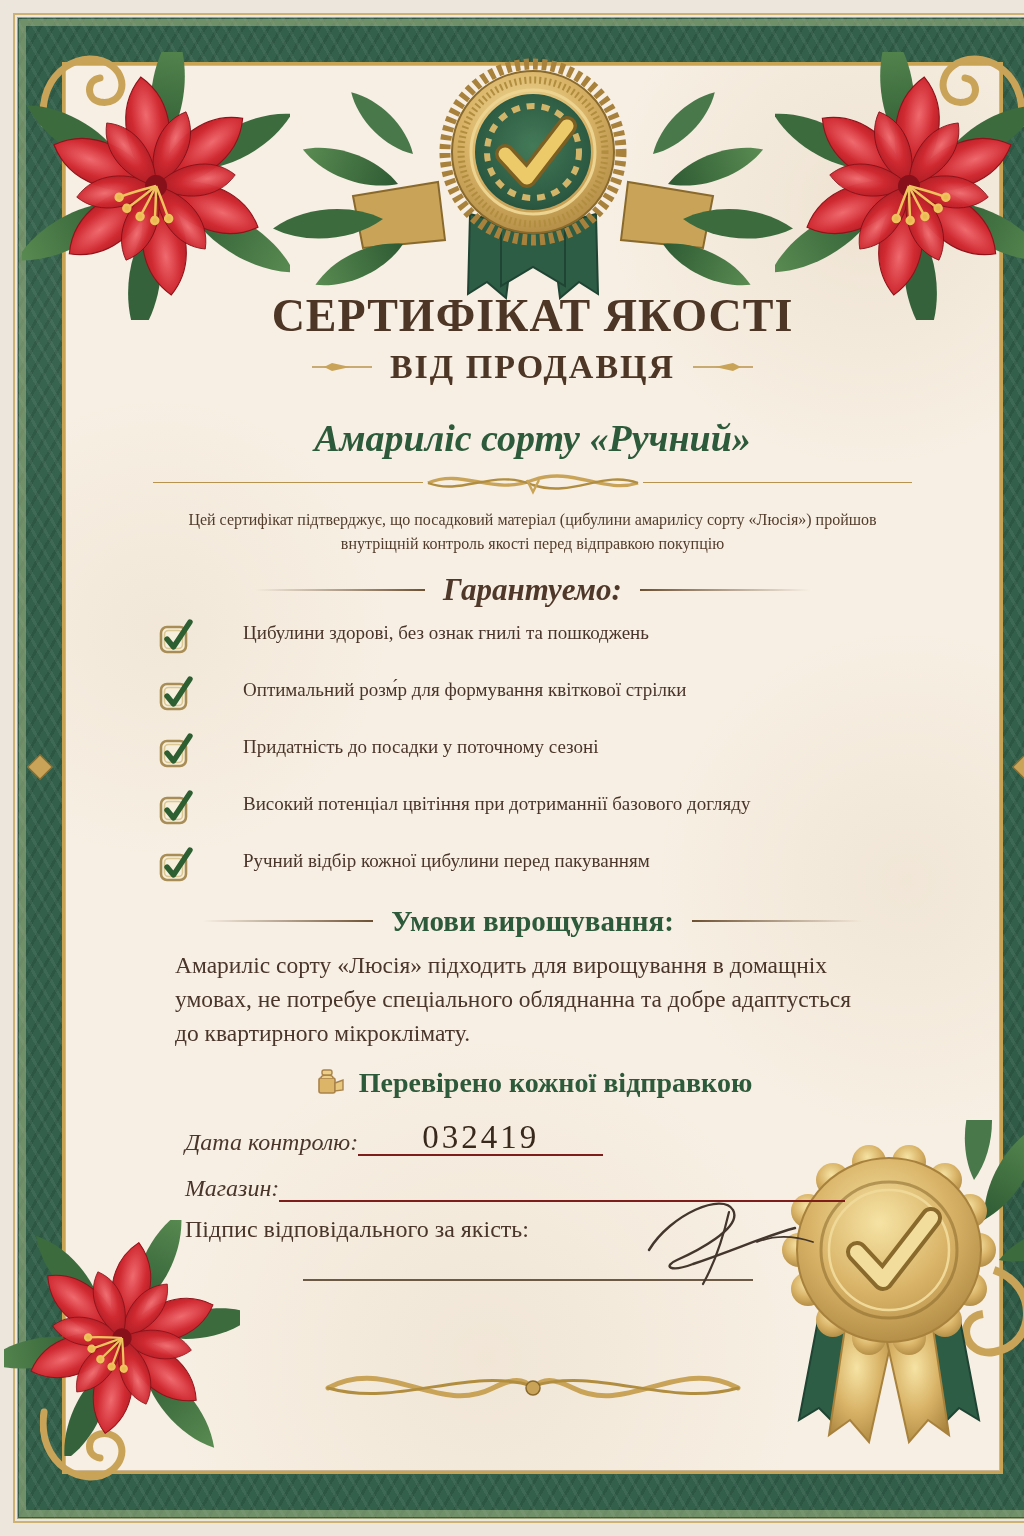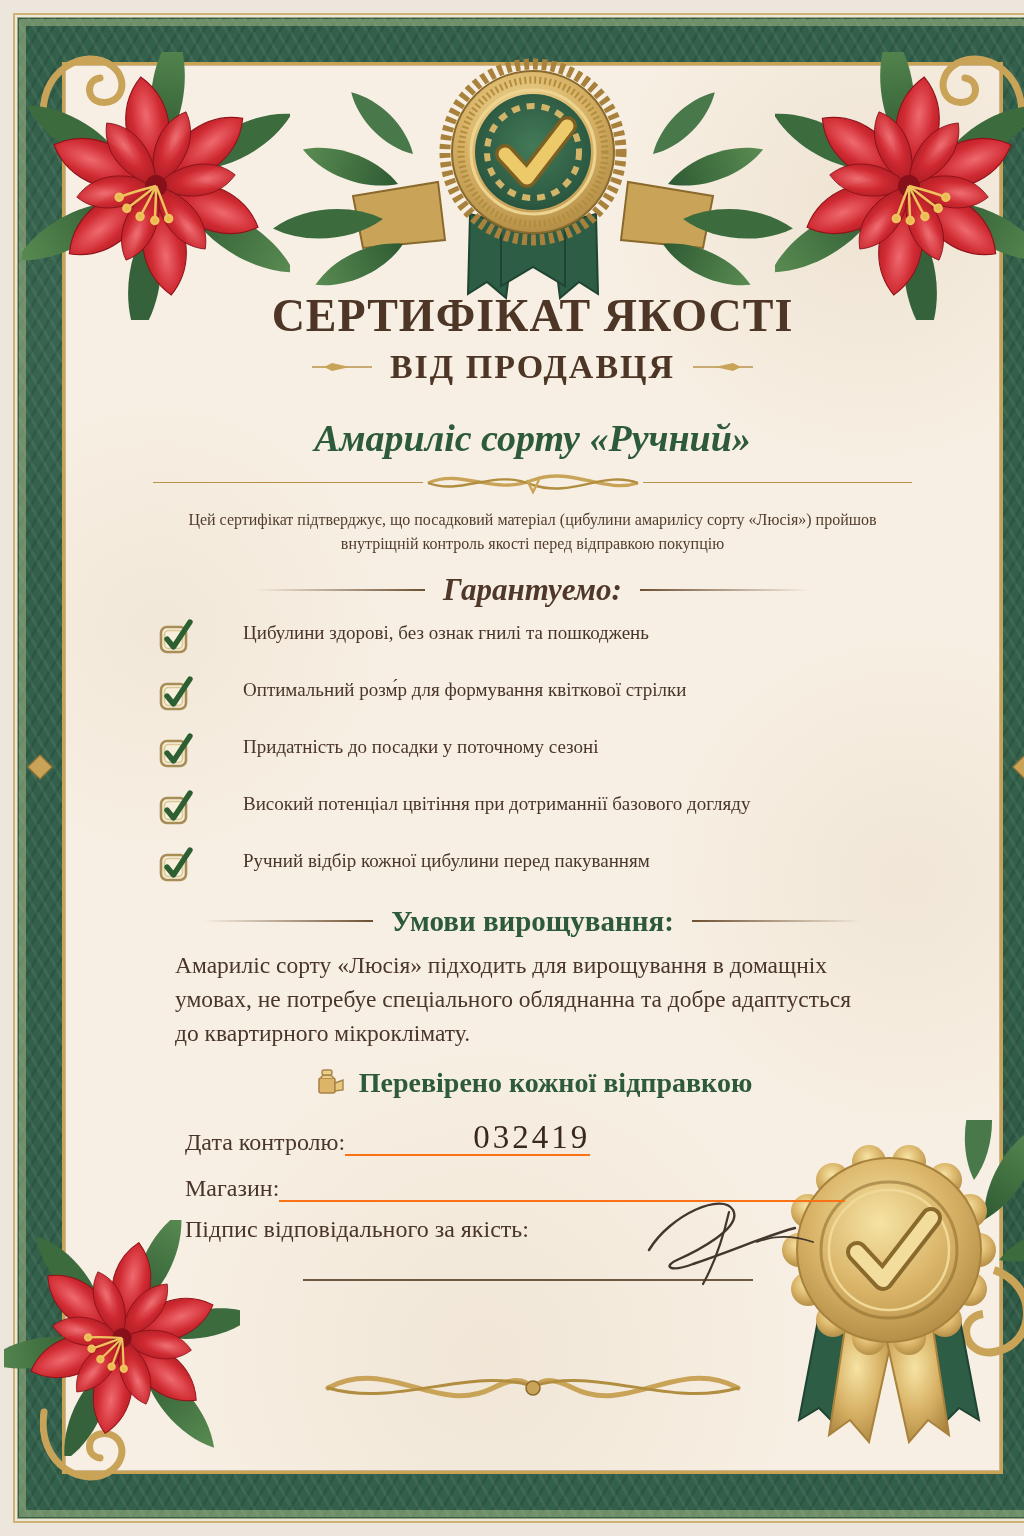--- a/index.html
+++ b/index.html
@@ -49,22 +49,22 @@
   .g-head{font-size:31px;font-style:italic;font-weight:700;color:#4f382a;}
   .c-head{font-size:29px;font-weight:700;color:#2d5a3b;text-align:right;}
   ul.checks{list-style:none;margin:12px 0 0 0;padding:0 0 0 6px;max-width:720px;}
   ul.checks li{display:flex;align-items:flex-start;margin-bottom:17px;font-size:19px;line-height:1.32;color:#4a352a;gap:32px;}
   ul.checks .cb{flex:0 0 auto;margin:-2px 18px 0 0;}
   .cond-body{margin:10px 0 0 22px;max-width:700px;font-size:23.5px;line-height:1.45;color:#4a352a;}
   .verified{display:flex;align-items:center;justify-content:center;gap:12px;margin-top:16px;
     font-size:28px;font-weight:700;color:#2d5a3b;}
   .fields{margin:20px 0 0 32px;max-width:660px;}
   .frow{display:flex;align-items:flex-end;margin-top:10px;font-size:24px;color:#4a352a;}
-  .flabel{white-space:nowrap;}
-  .fline{border-bottom:2px solid #f97316;text-align:right;height:34px;}
+  .flabel{white-space:nowrap;font-style:italic;}
+  .fline{border-bottom:2px solid #7f1d1d;text-align:center;height:34px;}
   .date-line{flex:0 0 245px;}
   .date-val{font-size:33px;letter-spacing:3px;color:#39291d;line-height:34px;}
   .store-line{flex:1 1 auto;}
   .sig-block{position:relative;margin-top:14px;}
   .sig-label{font-size:24px;color:#4a352a;}
   .signature{position:absolute;right:18px;top:-26px;}
   .sig-line{margin:36px 0 0 118px;width:450px;border-bottom:2px solid #6d5a45;}
 </style>
 </head>
 <body>

